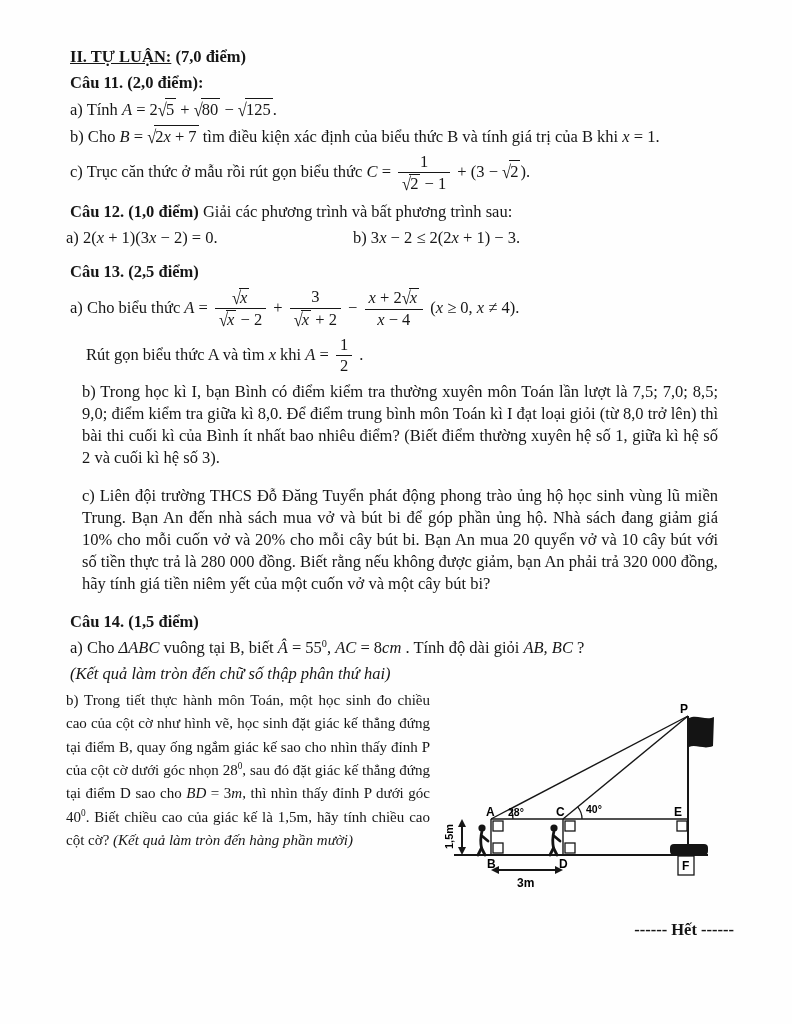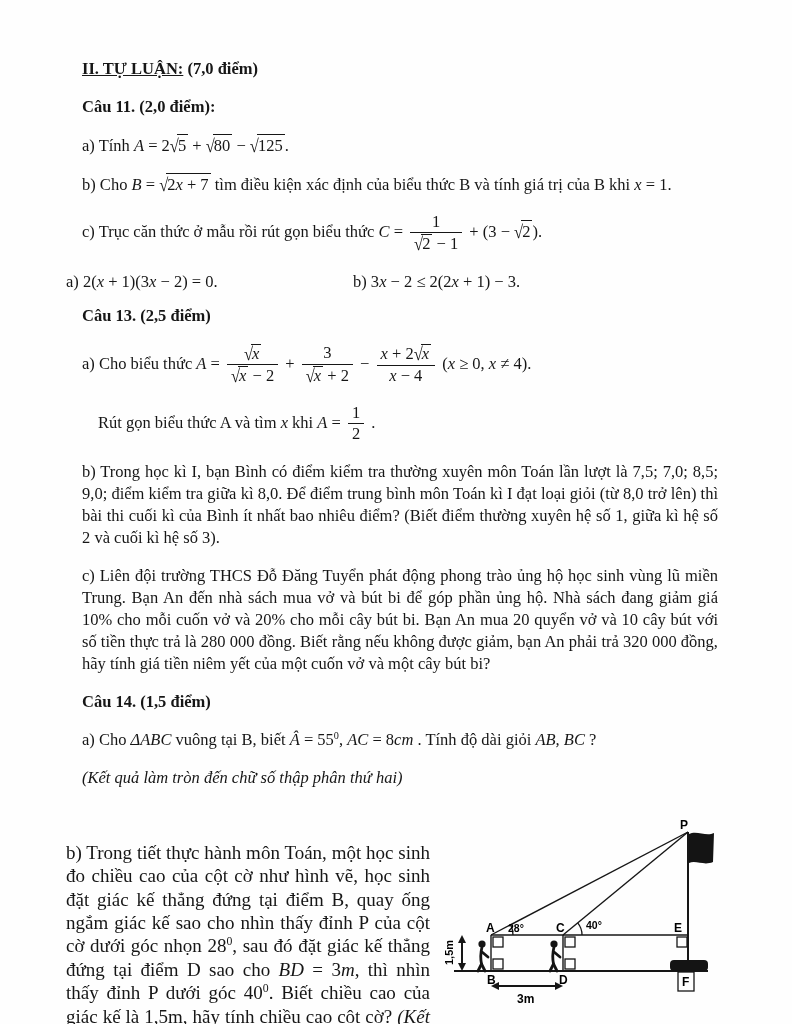--- a/index.html
+++ b/index.html
@@ -3,57 +3,58 @@
 <meta charset="utf-8">
 <style>
   html,body { margin:0; padding:0; background:#e8e8e8; }
   .page {
     width:792px; height:1024px; background:#fefefe; color:#161616;
     font-family:"Liberation Serif","DejaVu Serif",serif;
     font-size:16.5px; line-height:22px;
     box-sizing:border-box; padding:42px 58px 0 66px;
     position:relative; overflow:hidden;
   }
-  .line { margin:16px; }
+  .line { margin:4px; }
   .b { font-weight:bold; }
   .u { text-decoration:underline; }
   .it { font-style:italic; }
   sup { font-size:0.62em; line-height:0; }
   .formula { white-space:normal; }
   
   .sq { display:inline-block; white-space:nowrap; }
   .sq-sym { display:inline-block; transform:scaleY(1.12); }
   .sq-rad { display:inline-block; border-top:1.4px solid #161616; padding:0 2px 0 1px; margin-left:-2px; }
   
   .frac { display:inline-block; vertical-align:middle; text-align:center; margin:1px 3px; line-height:1.12; }
   .frac .num { display:block; border-bottom:1.4px solid #161616; padding:0 4px 1px; }
   .frac .den { display:block; padding:1px 4px 0; }
   .para { text-align:justify; margin:16px; }
   .indent { padding-left:16px; }
   .mt2 { margin-top:2px; } .mt4 { margin-top:4px; } .mt6 { margin-top:6px; } .mt12 { margin-top:12px; }
   .ab-row { display:flex; }
   .ab-left { width:287px; }
   .twocol { display:flex; margin-top:4px; }
-  .twocol .leftcol { width:382px; text-align:justify; line-height:23.4px; font-size:19px;margin-top:36px; }
+  .twocol .leftcol { width:382px; text-align:justify; line-height:23.4px; font-size:15px; }
   .twocol .rightcol { margin-left:8px; margin-top:2px; }
   .het { text-align:right; font-weight:bold; margin-top:14px; }
   .fig-label { font-family:"Liberation Sans","DejaVu Sans",sans-serif; font-weight:bold; }
 </style>
 </head>
 <body>
 
 <div class="page">
 
   <div class="line"><span class="b u">II. TỰ LUẬN:</span><span class="b"> (7,0 điểm)</span></div>
 
   <div class="line b mt4">Câu 11. (2,0 điểm):</div>
   <div class="line formula mt2"><span>a) Tính </span><span class="it">A</span><span> = 2</span><span class="sq"><span class="sq-sym">√</span><span class="sq-rad"><span>5</span></span></span><span> + </span><span class="sq"><span class="sq-sym">√</span><span class="sq-rad"><span>80</span></span></span><span> − </span><span class="sq"><span class="sq-sym">√</span><span class="sq-rad"><span>125</span></span></span><span>.</span></div>
   <div class="line formula mt2"><span>b) Cho </span><span class="it">B</span><span> = </span><span class="sq"><span class="sq-sym">√</span><span class="sq-rad"><span>2</span><span class="it">x</span><span> + 7</span></span></span><span> tìm điều kiện xác định của biểu thức B và tính giá trị của B khi </span><span class="it">x</span><span> = 1.</span></div>
   <div class="line formula mt2"><span>c) Trục căn thức ở mẫu rồi rút gọn biểu thức </span><span class="it">C</span><span> = </span><span class="frac"><span class="num"><span>1</span></span><span class="den"><span class="sq"><span class="sq-sym">√</span><span class="sq-rad"><span>2</span></span></span><span> − 1</span></span></span><span> + </span><span>(3 − </span><span class="sq"><span class="sq-sym">√</span><span class="sq-rad"><span>2</span></span></span><span>).</span></div>
 
+  <div class="line mt6"><span class="b">Câu 12. (1,0 điểm)</span><span> Giải các phương trình và bất phương trình sau:</span></div>
   <div class="ab-row mt2">
     <div class="ab-left formula"><span>a) 2(</span><span class="it">x</span><span> + 1)(3</span><span class="it">x</span><span> − 2) = 0.</span></div>
     <div class="formula"><span>b) 3</span><span class="it">x</span><span> − 2 ≤ 2(2</span><span class="it">x</span><span> + 1) − 3.</span></div>
   </div>
 
   <div class="line b mt12">Câu 13. (2,5 điểm)</div>
   <div class="line formula mt4"><span>a) Cho biểu thức </span><span class="it">A</span><span> = </span><span class="frac"><span class="num"><span class="sq"><span class="sq-sym">√</span><span class="sq-rad"><span class="it">x</span></span></span></span><span class="den"><span class="sq"><span class="sq-sym">√</span><span class="sq-rad"><span class="it">x</span></span></span><span> − 2</span></span></span><span> + </span><span class="frac"><span class="num"><span>3</span></span><span class="den"><span class="sq"><span class="sq-sym">√</span><span class="sq-rad"><span class="it">x</span></span></span><span> + 2</span></span></span><span> − </span><span class="frac"><span class="num"><span class="it">x</span><span> + 2</span><span class="sq"><span class="sq-sym">√</span><span class="sq-rad"><span class="it">x</span></span></span></span><span class="den"><span class="it">x</span><span> − 4</span></span></span><span>  (</span><span class="it">x</span><span> ≥ 0, </span><span class="it">x</span><span> ≠ 4).</span></div>
   <div class="line formula indent mt2"><span>Rút gọn biểu thức A và tìm </span><span class="it">x</span><span> khi </span><span class="it">A</span><span> = </span><span class="frac"><span class="num"><span>1</span></span><span class="den"><span>2</span></span></span><span> .</span></div>
   <p class="para mt2">b) Trong học kì I, bạn Bình có điểm kiểm tra thường xuyên môn Toán lần lượt là 7,5; 7,0; 8,5; 9,0; điểm kiểm tra giữa kì 8,0. Để điểm trung bình môn Toán kì I đạt loại giỏi (từ 8,0 trở lên) thì bài thi cuối kì của Bình ít nhất bao nhiêu điểm? (Biết điểm thường xuyên hệ số 1, giữa kì hệ số 2 và cuối kì hệ số 3).</p>
   <p class="para">c) Liên đội trường THCS Đỗ Đăng Tuyển phát động phong trào ủng hộ học sinh vùng lũ miền Trung. Bạn An đến nhà sách mua vở và bút bi để góp phần ủng hộ. Nhà sách đang giảm giá 10% cho mỗi cuốn vở và 20% cho mỗi cây bút bi. Bạn An mua 20 quyển vở và 10 cây bút với số tiền thực trả là 280 000 đồng. Biết rằng nếu không được giảm, bạn An phải trả 320 000 đồng, hãy tính giá tiền niêm yết của một cuốn vở và một cây bút bi?</p>

